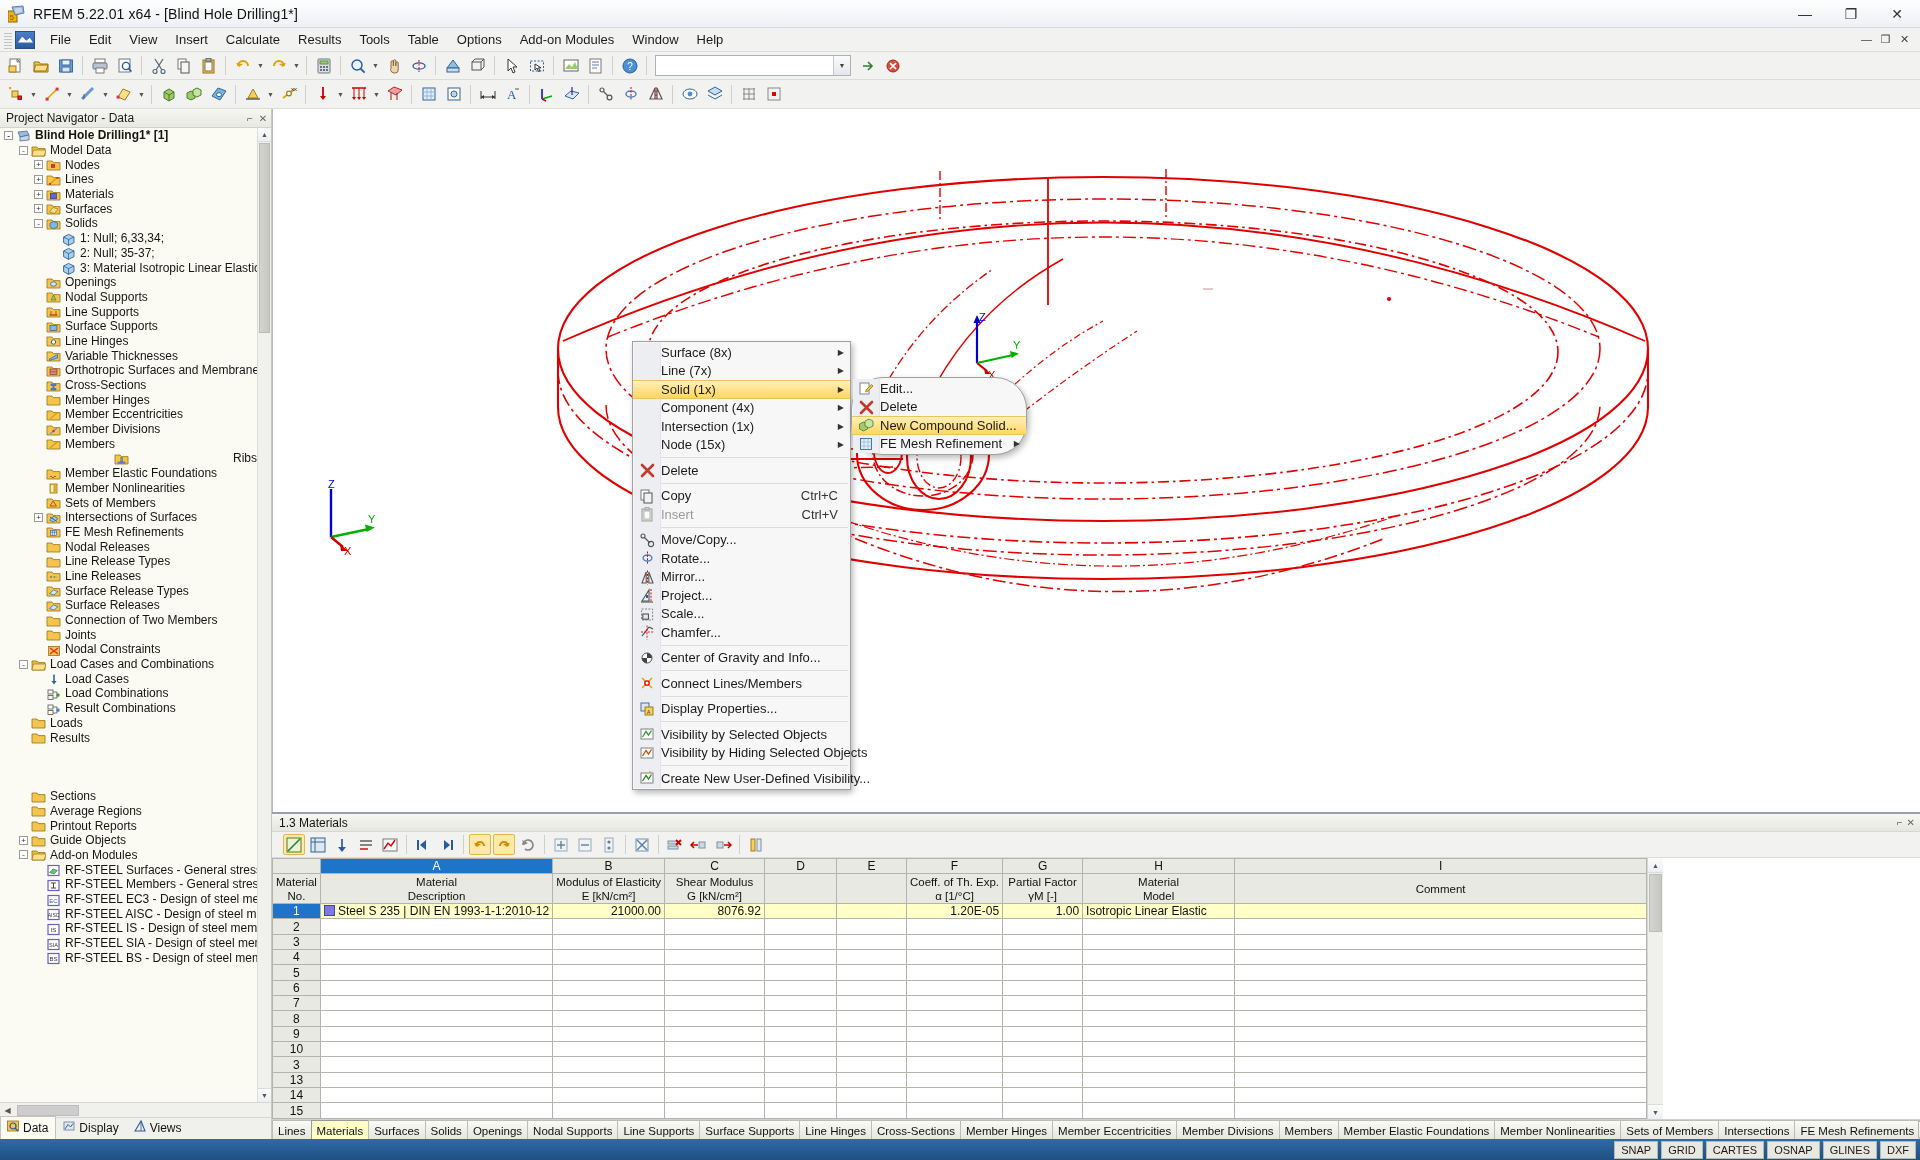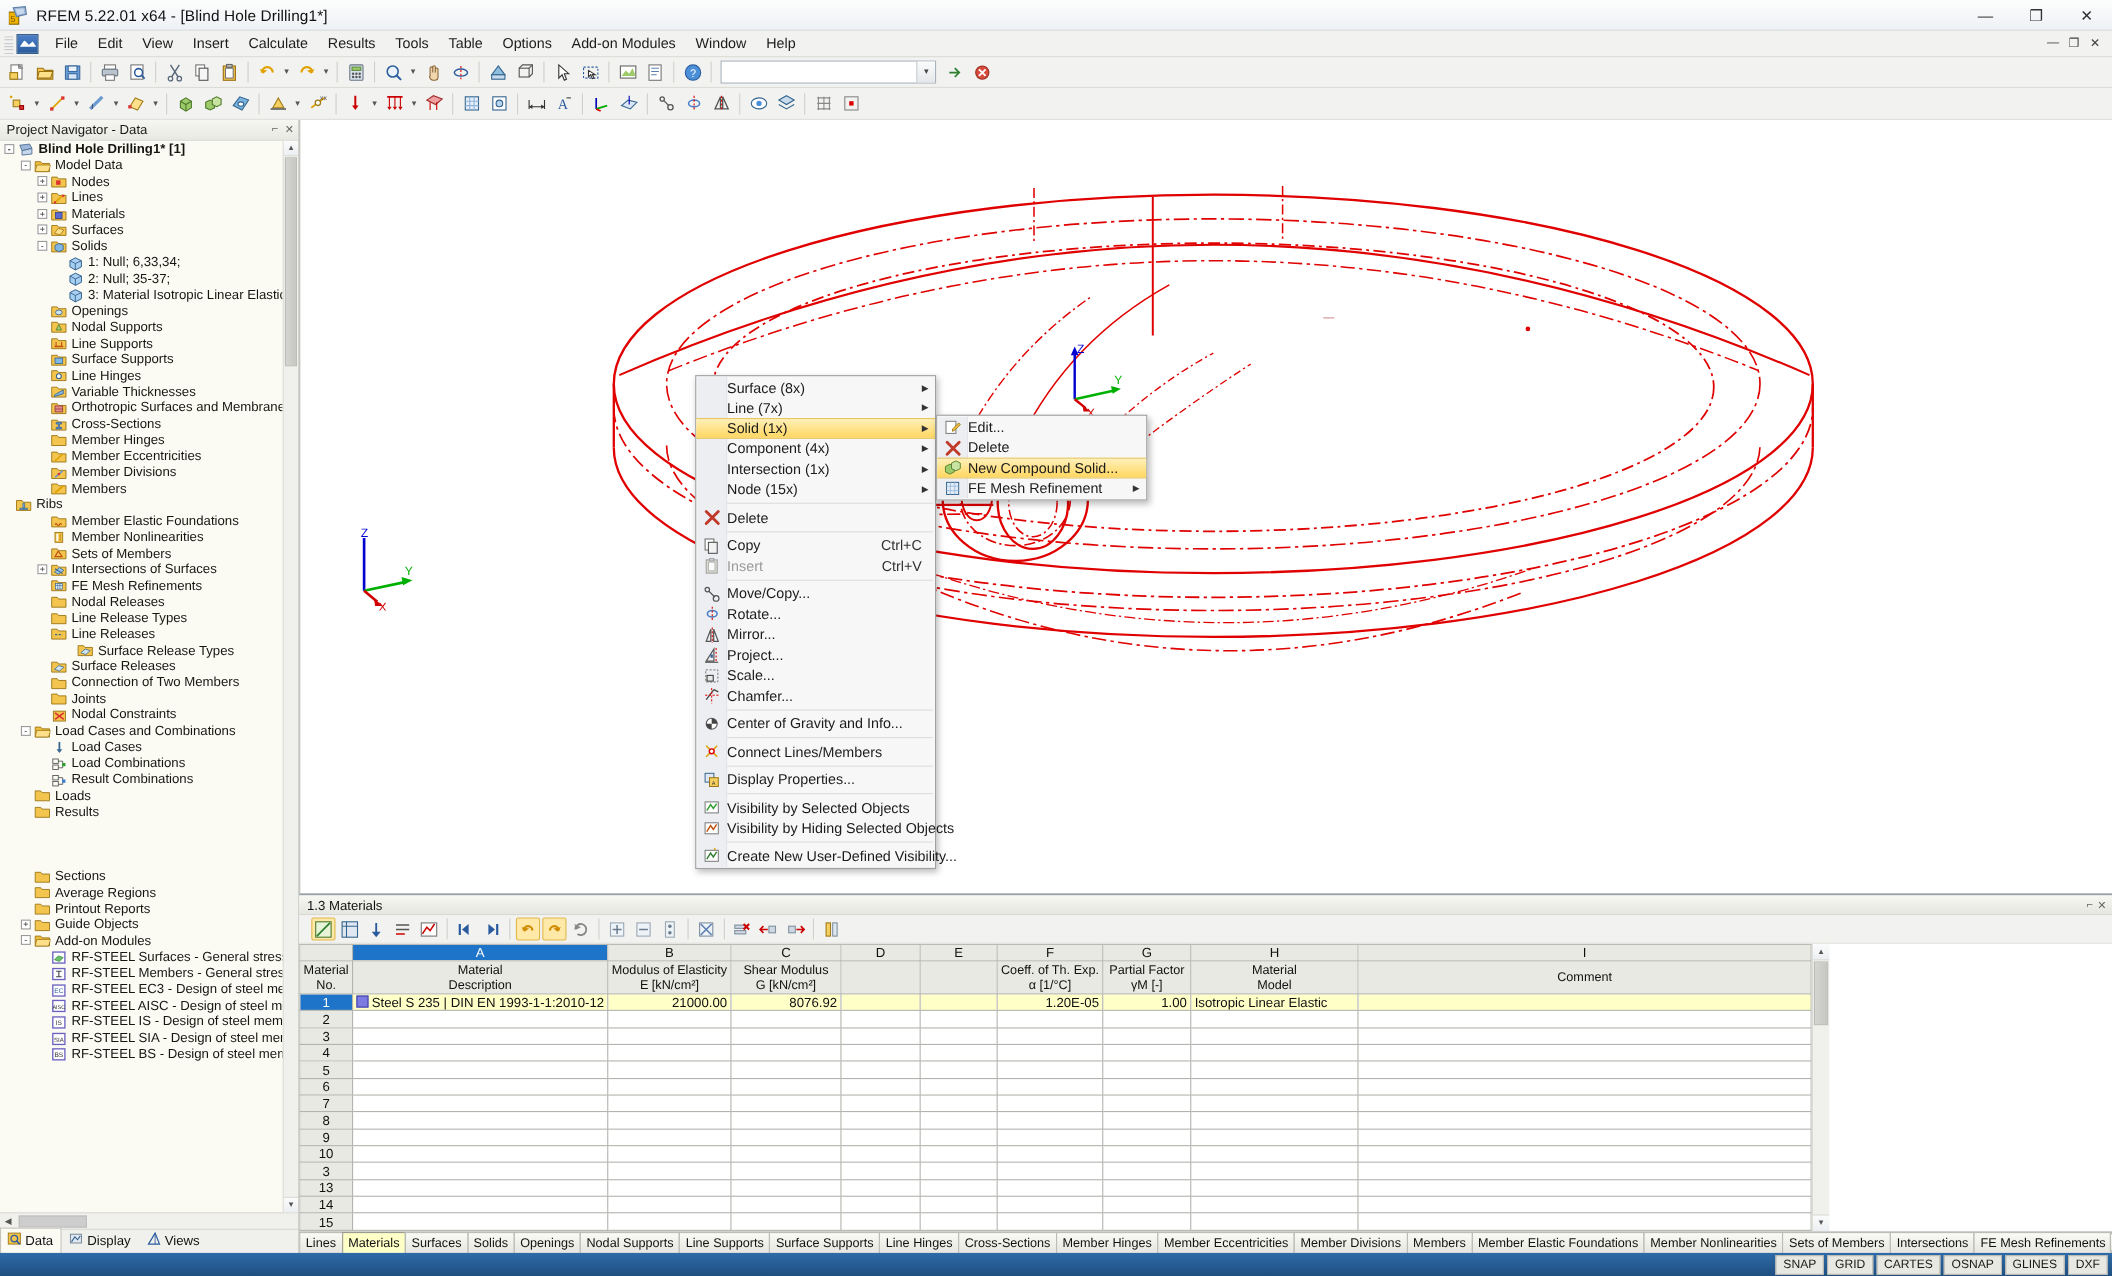--- a/index.html
+++ b/index.html
@@ -889,21 +889,21 @@
               <span>Member Divisions</span>
             </div>
             <div class="tnode" style="padding-left: 34px;">
               <span class="exp none"></span>
               <span class="tico"><svg width="15" height="15" viewBox="0 0 15 15">
                   <path d="M1 3h5l1.3 1.6H14V12H1z" fill="#f3c54e" stroke="#9a7212" stroke-width=".8"></path>
                   <line x1="4" y1="11" x2="11.5" y2="4.8" stroke="#e0a200" stroke-width="1.6"></line>
                 </svg></span>
               <span>Members</span>
             </div>
-            <div class="tnode" style="">
+            <div class="tnode" style=" justify-content: space-between;">
               <span class="exp none"></span>
               <span class="tico"><svg width="15" height="15" viewBox="0 0 15 15">
                   <path d="M1 3h5l1.3 1.6H14V12H1z" fill="#f3c54e" stroke="#9a7212" stroke-width=".8"></path>
                   <path d="M4 10 h7 v1.2 h-7z M6.8 5.5 h1.6 V10 h-1.6z" fill="#7fb7e6" stroke="#2f5f8f" stroke-width=".6"></path>
                 </svg></span>
               <span>Ribs</span>
             </div>
             <div class="tnode" style="padding-left: 34px;">
               <span class="exp none"></span>
               <span class="tico"><svg width="15" height="15" viewBox="0 0 15 15">
@@ -964,21 +964,21 @@
               <span>Line Release Types</span>
             </div>
             <div class="tnode" style="padding-left: 34px;">
               <span class="exp none"></span>
               <span class="tico"><svg width="15" height="15" viewBox="0 0 15 15">
                   <path d="M1 3h5l1.3 1.6H14V12H1z" fill="#f3c54e" stroke="#9a7212" stroke-width=".8"></path>
                   <line x1="4" y1="8" x2="11" y2="8" stroke="#35658f" stroke-width="1.2" stroke-dasharray="2 1.4"></line>
                 </svg></span>
               <span>Line Releases</span>
             </div>
-            <div class="tnode" style="padding-left: 34px; margin-left: 24px;">
+            <div class="tnode" style="padding-left: 34px;">
               <span class="exp none"></span>
               <span class="tico"><svg width="15" height="15" viewBox="0 0 15 15">
                   <path d="M1 3h5l1.3 1.6H14V12H1z" fill="#f3c54e" stroke="#9a7212" stroke-width=".8"></path>
                   <path d="M3.5 9.5 L7.5 6 L12 7.5 L8 11z" fill="#cfe4f7" stroke="#35658f" stroke-width=".7"></path>
                 </svg></span>
               <span>Surface Release Types</span>
             </div>
             <div class="tnode" style="padding-left: 34px;">
               <span class="exp none"></span>
               <span class="tico"><svg width="15" height="15" viewBox="0 0 15 15">
@@ -1861,21 +1861,21 @@
               <rect x="2" y="3" width="12" height="10" fill="#fff" stroke="#777" stroke-width=".9"></rect>
               <path d="M3.5 11 L7 5.5 L9.5 9 L12.5 4.5" fill="none" stroke="#2f7f2f" stroke-width="1.3"></path>
               <path d="M10 2 l1.6 0 M10.8 1.2 l0 1.6" stroke="#e0a200" stroke-width="1.3"></path>
             </svg>
           </span>
           <span class="clabel">Create New User-Defined Visibility...</span>
         </div>
       </div>
   </div>
 
-  <div class="submenu" id="submenu" style="left:851px; top:377px; width:192px;">
+  <div class="submenu" id="submenu" style="left:851px; top:377px; width:176px;border-radius:32px;">
     <div class="ctx-gutter"></div>
     <div id="sub-host" style="position:relative;">
         <div class="ctx-item">
           <span class="cicon">
             <svg width="16" height="16" viewBox="0 0 16 16">
               <rect x="2" y="3" width="9" height="11" fill="#fff" stroke="#777" stroke-width=".9"></rect>
               <path d="M8 10 L13.5 4.5 L15 6 L9.5 11.5 L7.8 12z" fill="#f0c040" stroke="#9a7212" stroke-width=".8"></path>
             </svg>
           </span>
           <span class="clabel">Edit...</span>

